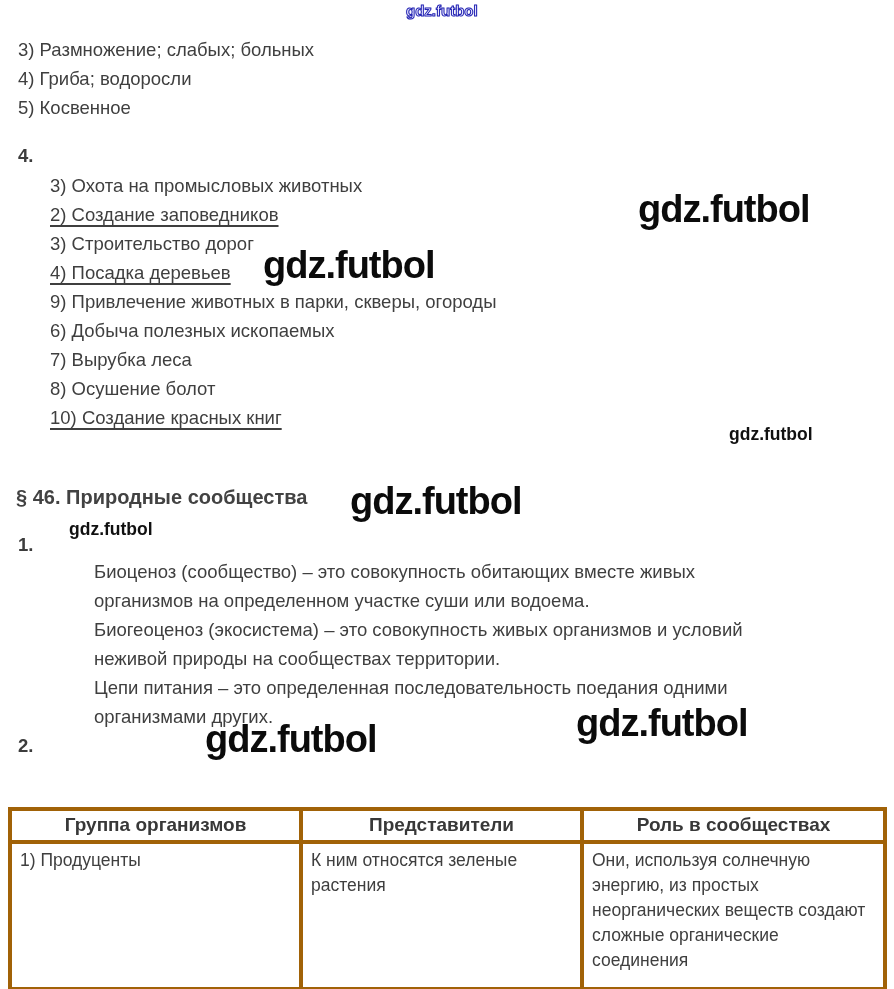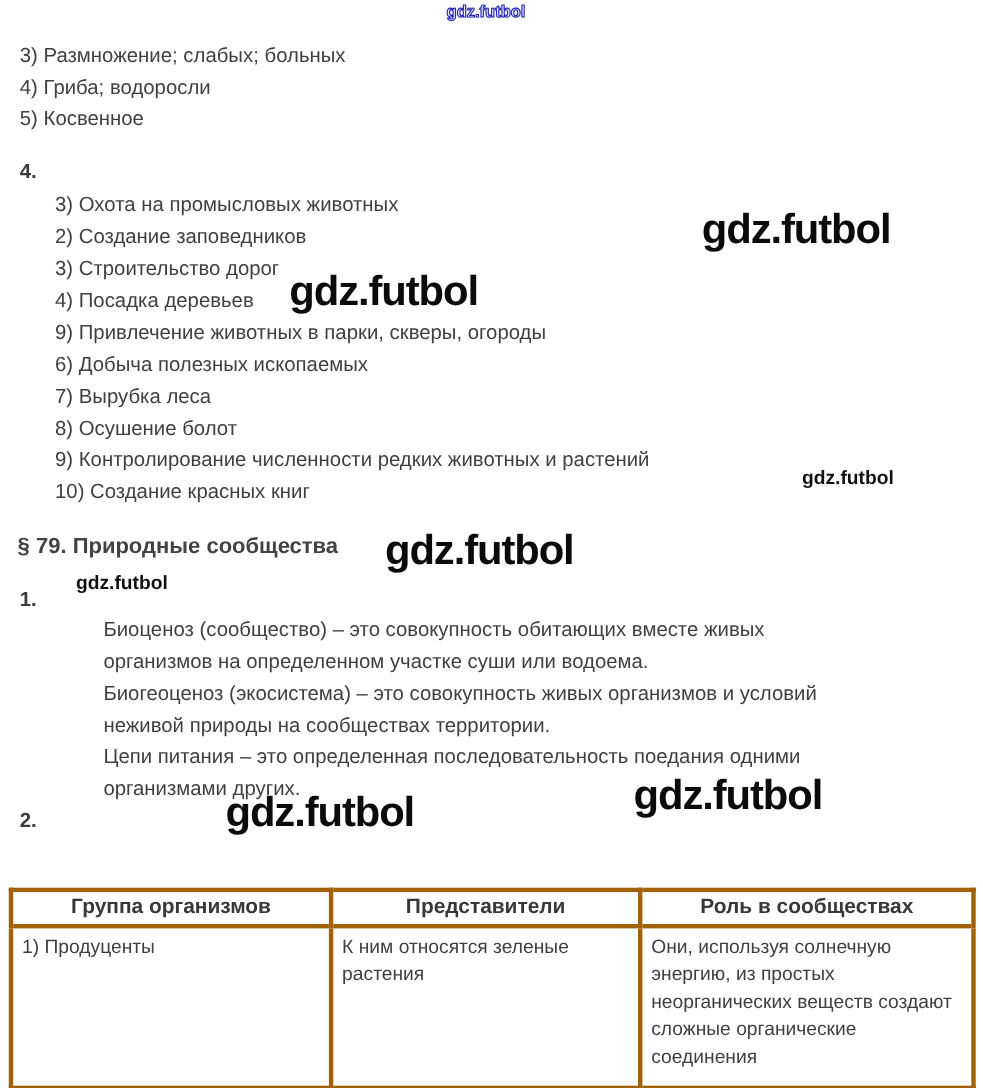--- a/index.html
+++ b/index.html
@@ -9,21 +9,21 @@
     width: 894px;
     height: 989px;
     background: #ffffff;
     font-family: "Liberation Sans", sans-serif;
     color: #3f3f3f;
     overflow: hidden;
   }
   .abs { position: absolute; }
   .list { font-size: 18.5px; line-height: 29px; white-space: nowrap; }
   .list .li { display: block; }
-  .u { text-decoration-thickness: 1.5px; text-underline-offset: 4px; }
+  .u { text-decoration: underline; text-decoration-thickness: 1.5px; text-underline-offset: 4px; }
   .num { font-size: 18.5px; font-weight: bold; color: #3c3c3c; }
   .heading { font-size: 20px; font-weight: bold; color: #424242; white-space: nowrap; }
   .para { font-size: 18.5px; line-height: 29px; white-space: nowrap; }
   .wm-big {
     font-size: 38px;
     font-weight: 600;
     color: #0b0b0b;
     letter-spacing: -1px;
     white-space: nowrap;
     line-height: 1.1;
@@ -85,29 +85,28 @@
 
   <div class="abs list" style="left: 50px; top: 171px;">
     <span class="li">3) Охота на промысловых животных</span>
     <span class="li u">2) Создание заповедников</span>
     <span class="li">3) Строительство дорог</span>
     <span class="li u">4) Посадка деревьев</span>
     <span class="li">9) Привлечение животных в парки, скверы, огороды</span>
     <span class="li">6) Добыча полезных ископаемых</span>
     <span class="li">7) Вырубка леса</span>
     <span class="li">8) Осушение болот</span>
-    <span class="li u">9) Контролирование численности редких животных и растений</span>
     <span class="li u">10) Создание красных книг</span>
   </div>
 
   <div class="abs wm-big" style="left: 638px; top: 189px;">gdz.futbol</div>
   <div class="abs wm-big" style="left: 263px; top: 245px;">gdz.futbol</div>
   <div class="abs wm-small" style="left: 729px; top: 424px;">gdz.futbol</div>
 
-  <div class="abs heading" style="left: 16px; top: 486px;">§ 79. Природные сообщества</div>
+  <div class="abs heading" style="left: 16px; top: 486px;">§ 46. Природные сообщества</div>
   <div class="abs wm-big" style="left: 350px; top: 481px;">gdz.futbol</div>
   <div class="abs wm-small" style="left: 69px; top: 519px;">gdz.futbol</div>
 
   <div class="abs num" style="left: 18px; top: 534px;">1.</div>
 
   <div class="abs para" style="left: 50px; top: 557px; margin-left: 44px;">
     <div>Биоценоз (сообщество) – это совокупность обитающих вместе живых</div>
     <div>организмов на определенном участке суши или водоема.</div>
     <div>Биогеоценоз (экосистема) – это совокупность живых организмов и условий</div>
     <div>неживой природы на сообществах территории.</div>

